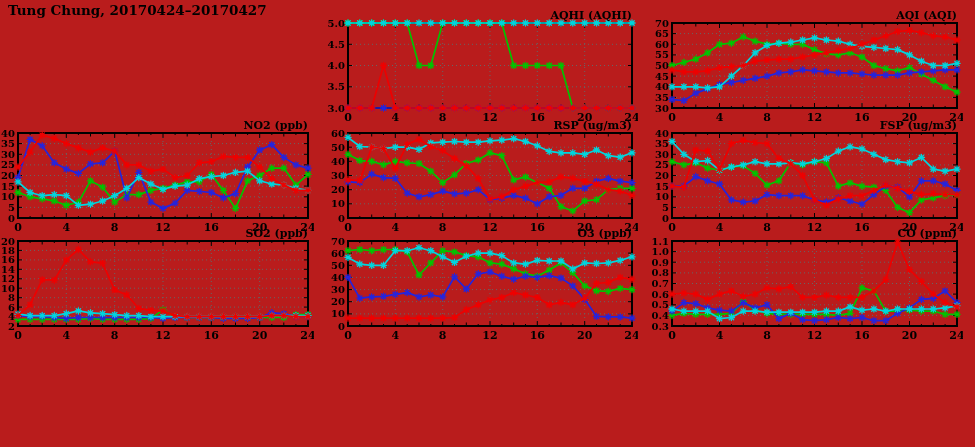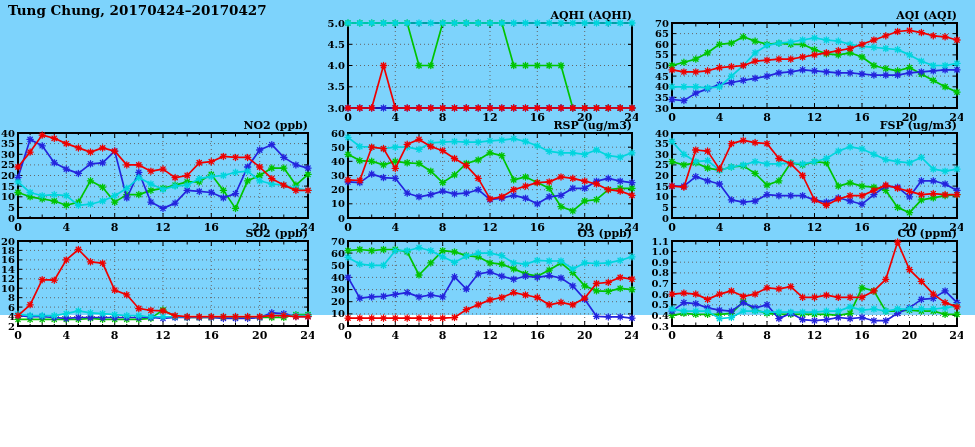--- a/index.html
+++ b/index.html
@@ -1,17 +1,17 @@
 <!DOCTYPE html>
 <html><head>
 <meta charset="utf-8">
 <style>
   html,body{margin:0;padding:0;background:#ffffff;}
   body{width:975px;height:447px;overflow:hidden;font-family:"DejaVu Serif",serif;}
-  .canvas{position:relative;width:975px;height:315px;background:#7dd3fc;}
+  .canvas{position:relative;width:975px;height:447px;background:#b91c1c;}
   .page-title{position:absolute;left:8px;top:2px;font-size:13.5px;font-weight:bold;color:#000;}
   .chart{position:absolute;}
   svg text{font-family:"DejaVu Serif",serif;font-weight:bold;fill:#000;}
   .grid{stroke:#666;stroke-width:1;stroke-dasharray:1 3;fill:none;}
   .tick{stroke:#000;stroke-width:1;}
   .frame{fill:none;stroke:#000;stroke-width:2;}
   .series{fill:none;stroke-width:1.7;stroke-linejoin:round;stroke-linecap:round;}
   .mk{fill:none;stroke-width:1.3;stroke-linecap:round;}
   .ylab{font-size:10px;text-anchor:end;}
   .xlab{font-size:11px;text-anchor:middle;}

